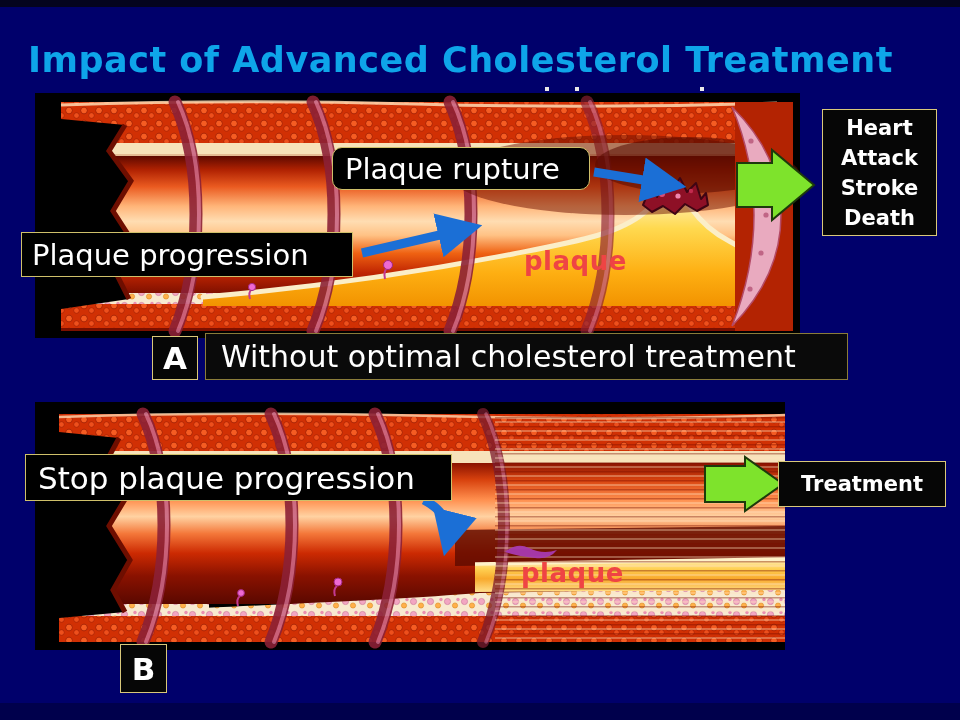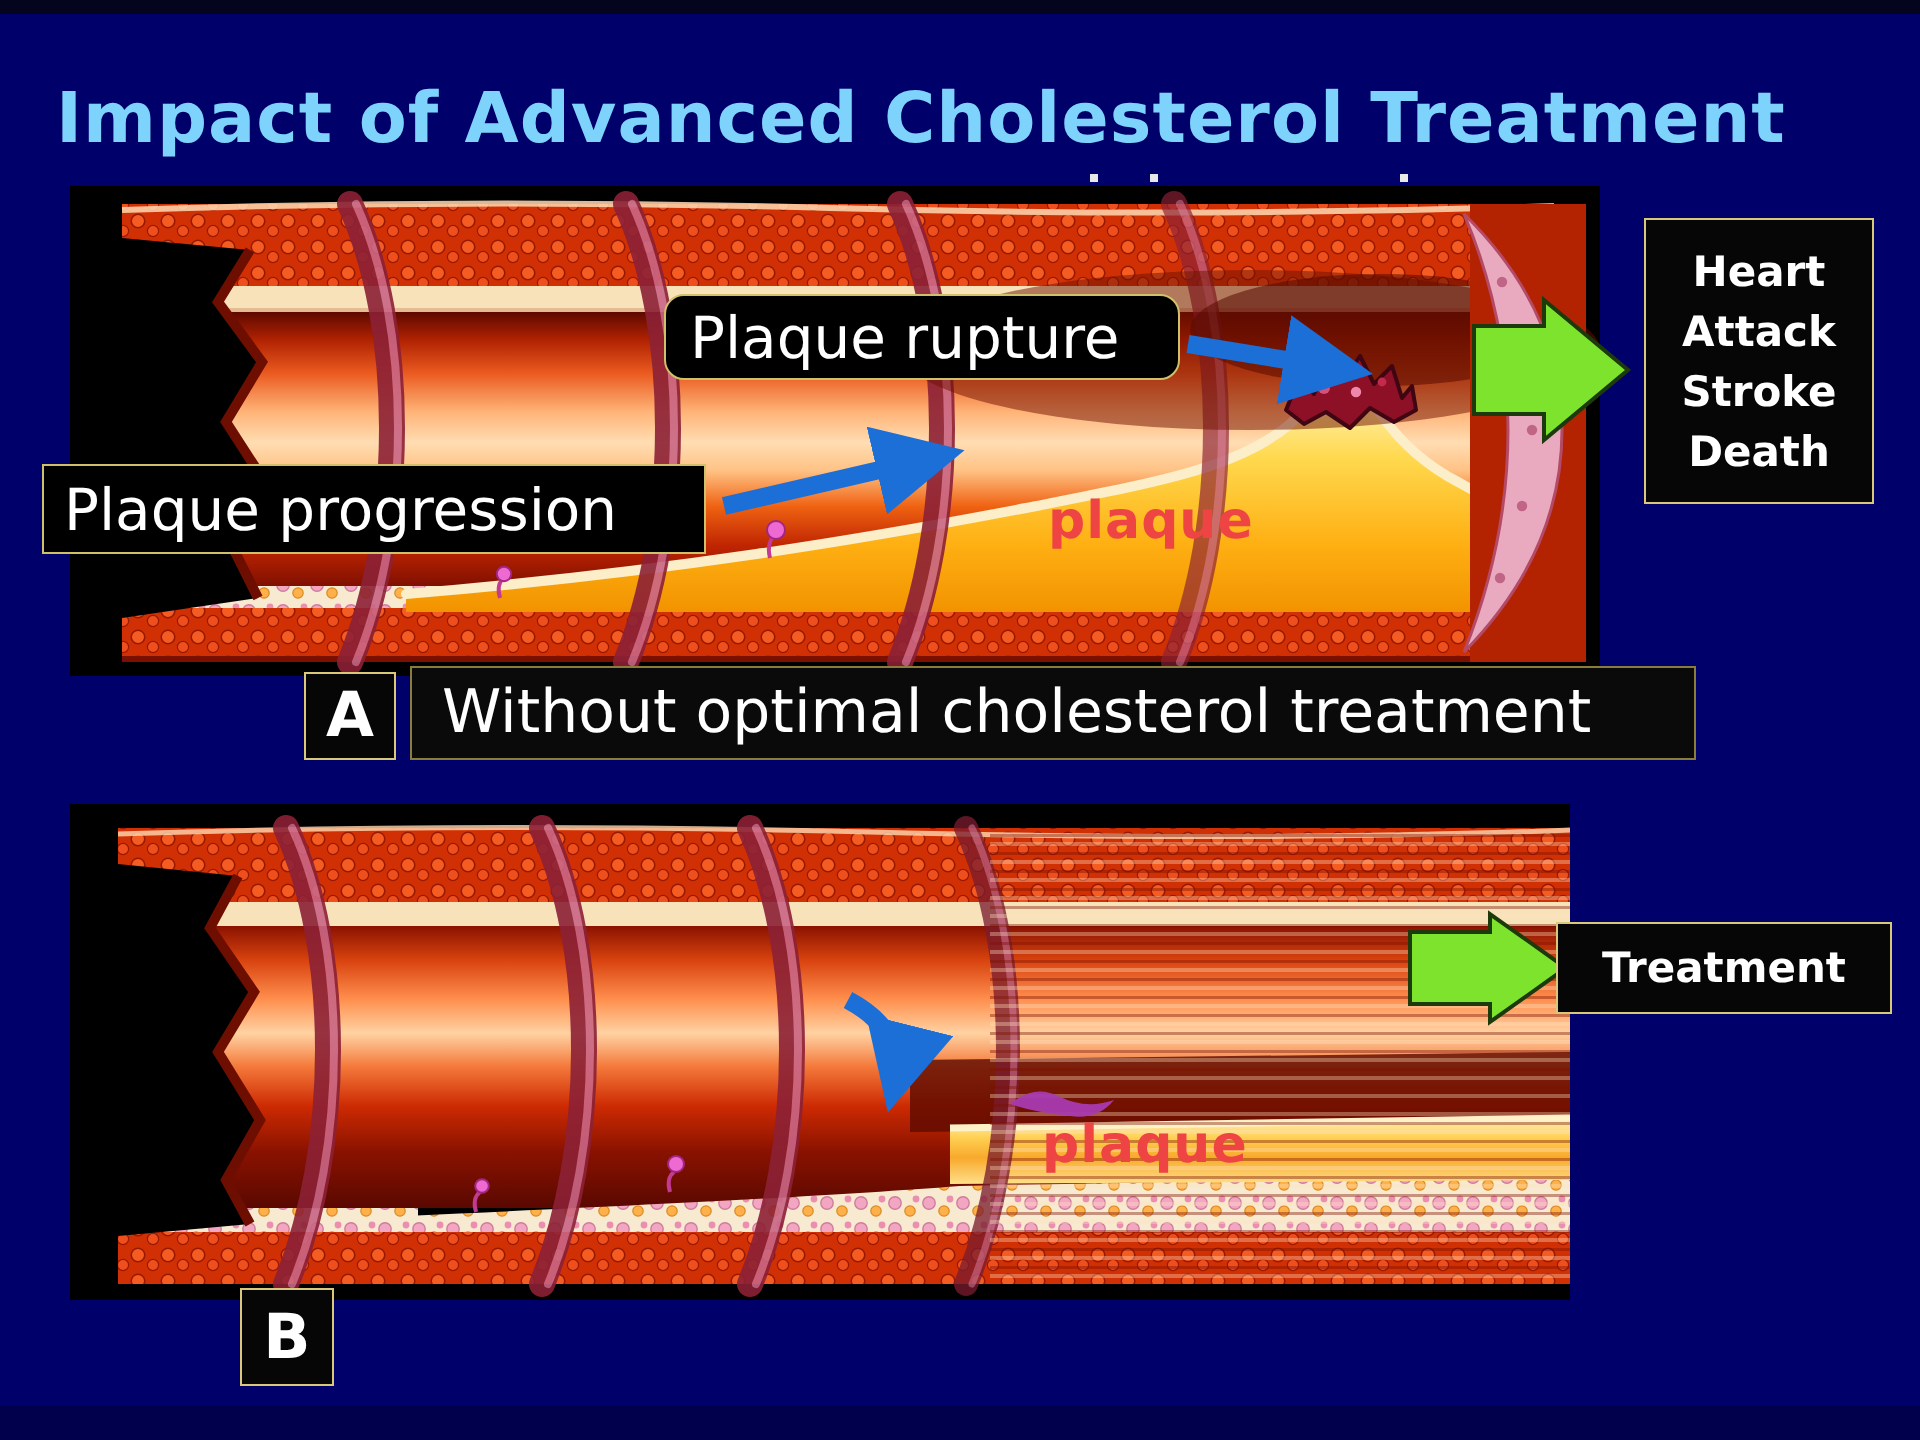--- a/index.html
+++ b/index.html
@@ -5,21 +5,21 @@
   html,body{margin:0;padding:0;background:#000;}
   .slide{
     position:relative;width:960px;height:720px;overflow:hidden;
     background:#00006b;
     font-family:"DejaVu Sans","Liberation Sans",sans-serif;
   }
   .top-strip{position:absolute;left:0;top:0;width:960px;height:7px;background:#04041e;}
   .bottom-strip{position:absolute;left:0;top:703px;width:960px;height:17px;background:#00004c;}
   .title{
     position:absolute;left:28px;top:40px;width:910px;
-    color:#7dd3fc;font-size:35px;font-weight:800;letter-spacing:.5px;
+    color:#0ea5e9;font-size:35px;font-weight:800;letter-spacing:.5px;
     white-space:nowrap;
   }
   .panel{position:absolute;background:#000;}
   .panel-a{left:35px;top:93px;width:765px;height:245px;}
   .panel-b{left:35px;top:402px;width:750px;height:248px;}
   .panel svg{position:absolute;left:0;top:0;width:100%;height:100%;}
   .tag{
     position:absolute;background:#000;border:1px solid #cfc06a;
     color:#fff;display:flex;align-items:center;z-index:6;
     box-sizing:border-box;white-space:nowrap;
@@ -30,21 +30,21 @@
   .plaque-word{
     position:absolute;color:#ef4444;font-weight:bold;font-size:26px;z-index:6;letter-spacing:.5px;
   }
   .plaque-a{left:524px;top:246px;}
   .plaque-b{left:521px;top:558px;}
   .outcome{
     position:absolute;background:#060606;border:1px solid #d9c87a;color:#fff;
     font-weight:bold;z-index:6;box-sizing:border-box;
     display:flex;flex-direction:column;align-items:center;justify-content:center;
   }
-  .outcome-a{left:822px;top:109px;width:115px;height:143px;font-size:21px;line-height:30px;}
+  .outcome-a{left:822px;top:109px;width:115px;height:127px;font-size:21px;line-height:30px;}
   .outcome-b{left:778px;top:461px;width:168px;height:46px;font-size:21px;flex-direction:row;}
   .letterbox{
     position:absolute;background:#060606;border:1px solid #d9c87a;color:#fff;
     font-weight:bold;z-index:6;display:flex;align-items:center;justify-content:center;
     box-sizing:border-box;font-size:31px;
   }
   .letter-a{left:152px;top:336px;width:46px;height:44px;}
   .letter-b{left:120px;top:644px;width:47px;height:49px;}
   .caption{
     position:absolute;background:#0a0a0a;border:1px solid #8a7c3a;color:#fff;
@@ -248,20 +248,23 @@
   </svg>
 
   <div class="tag tag-rupture">
     <span>Plaque rupture</span>
   </div>
   <div class="tag tag-progression">
     <span>Plaque progression</span>
   </div>
   <div class="plaque-word plaque-a">plaque</div>
 
+  <div class="tag tag-stop">
+    <span>Stop plaque progression</span>
+  </div>
   <div class="plaque-word plaque-b">plaque</div>
 
   <div class="outcome outcome-a">
     <div>Heart</div>
     <div>Attack</div>
     <div>Stroke</div>
     <div>Death</div>
   </div>
   <div class="outcome outcome-b">
     <span>Treatment</span>

